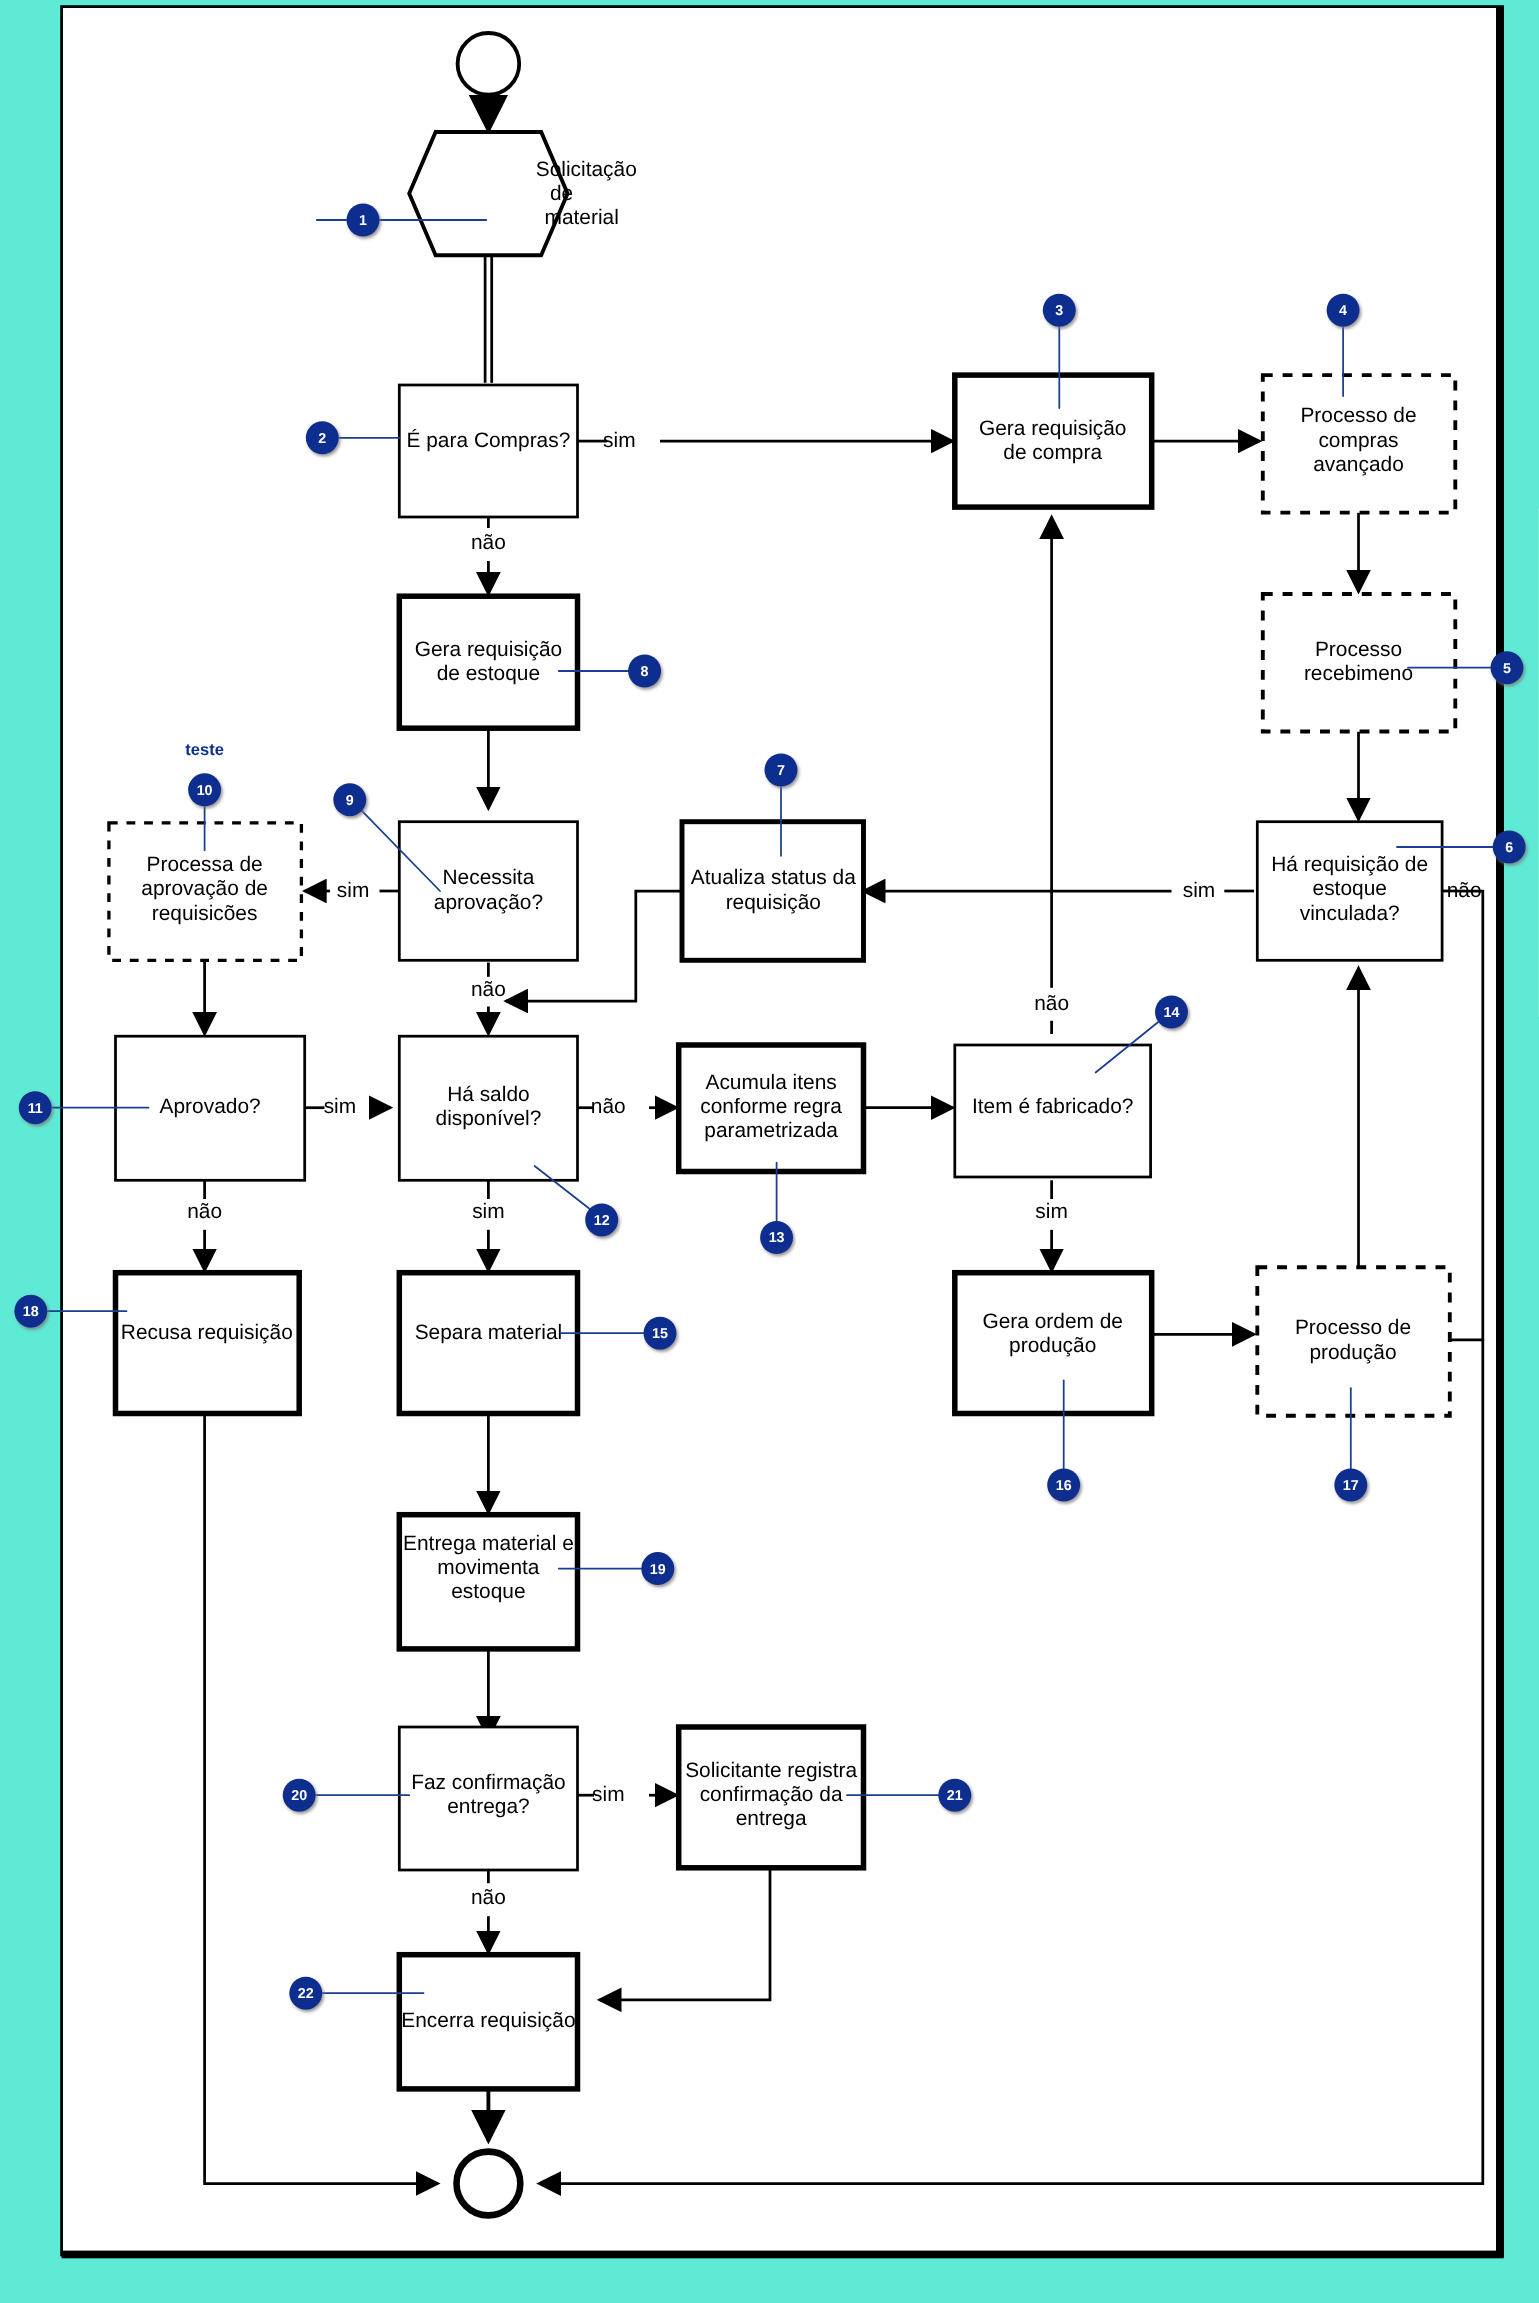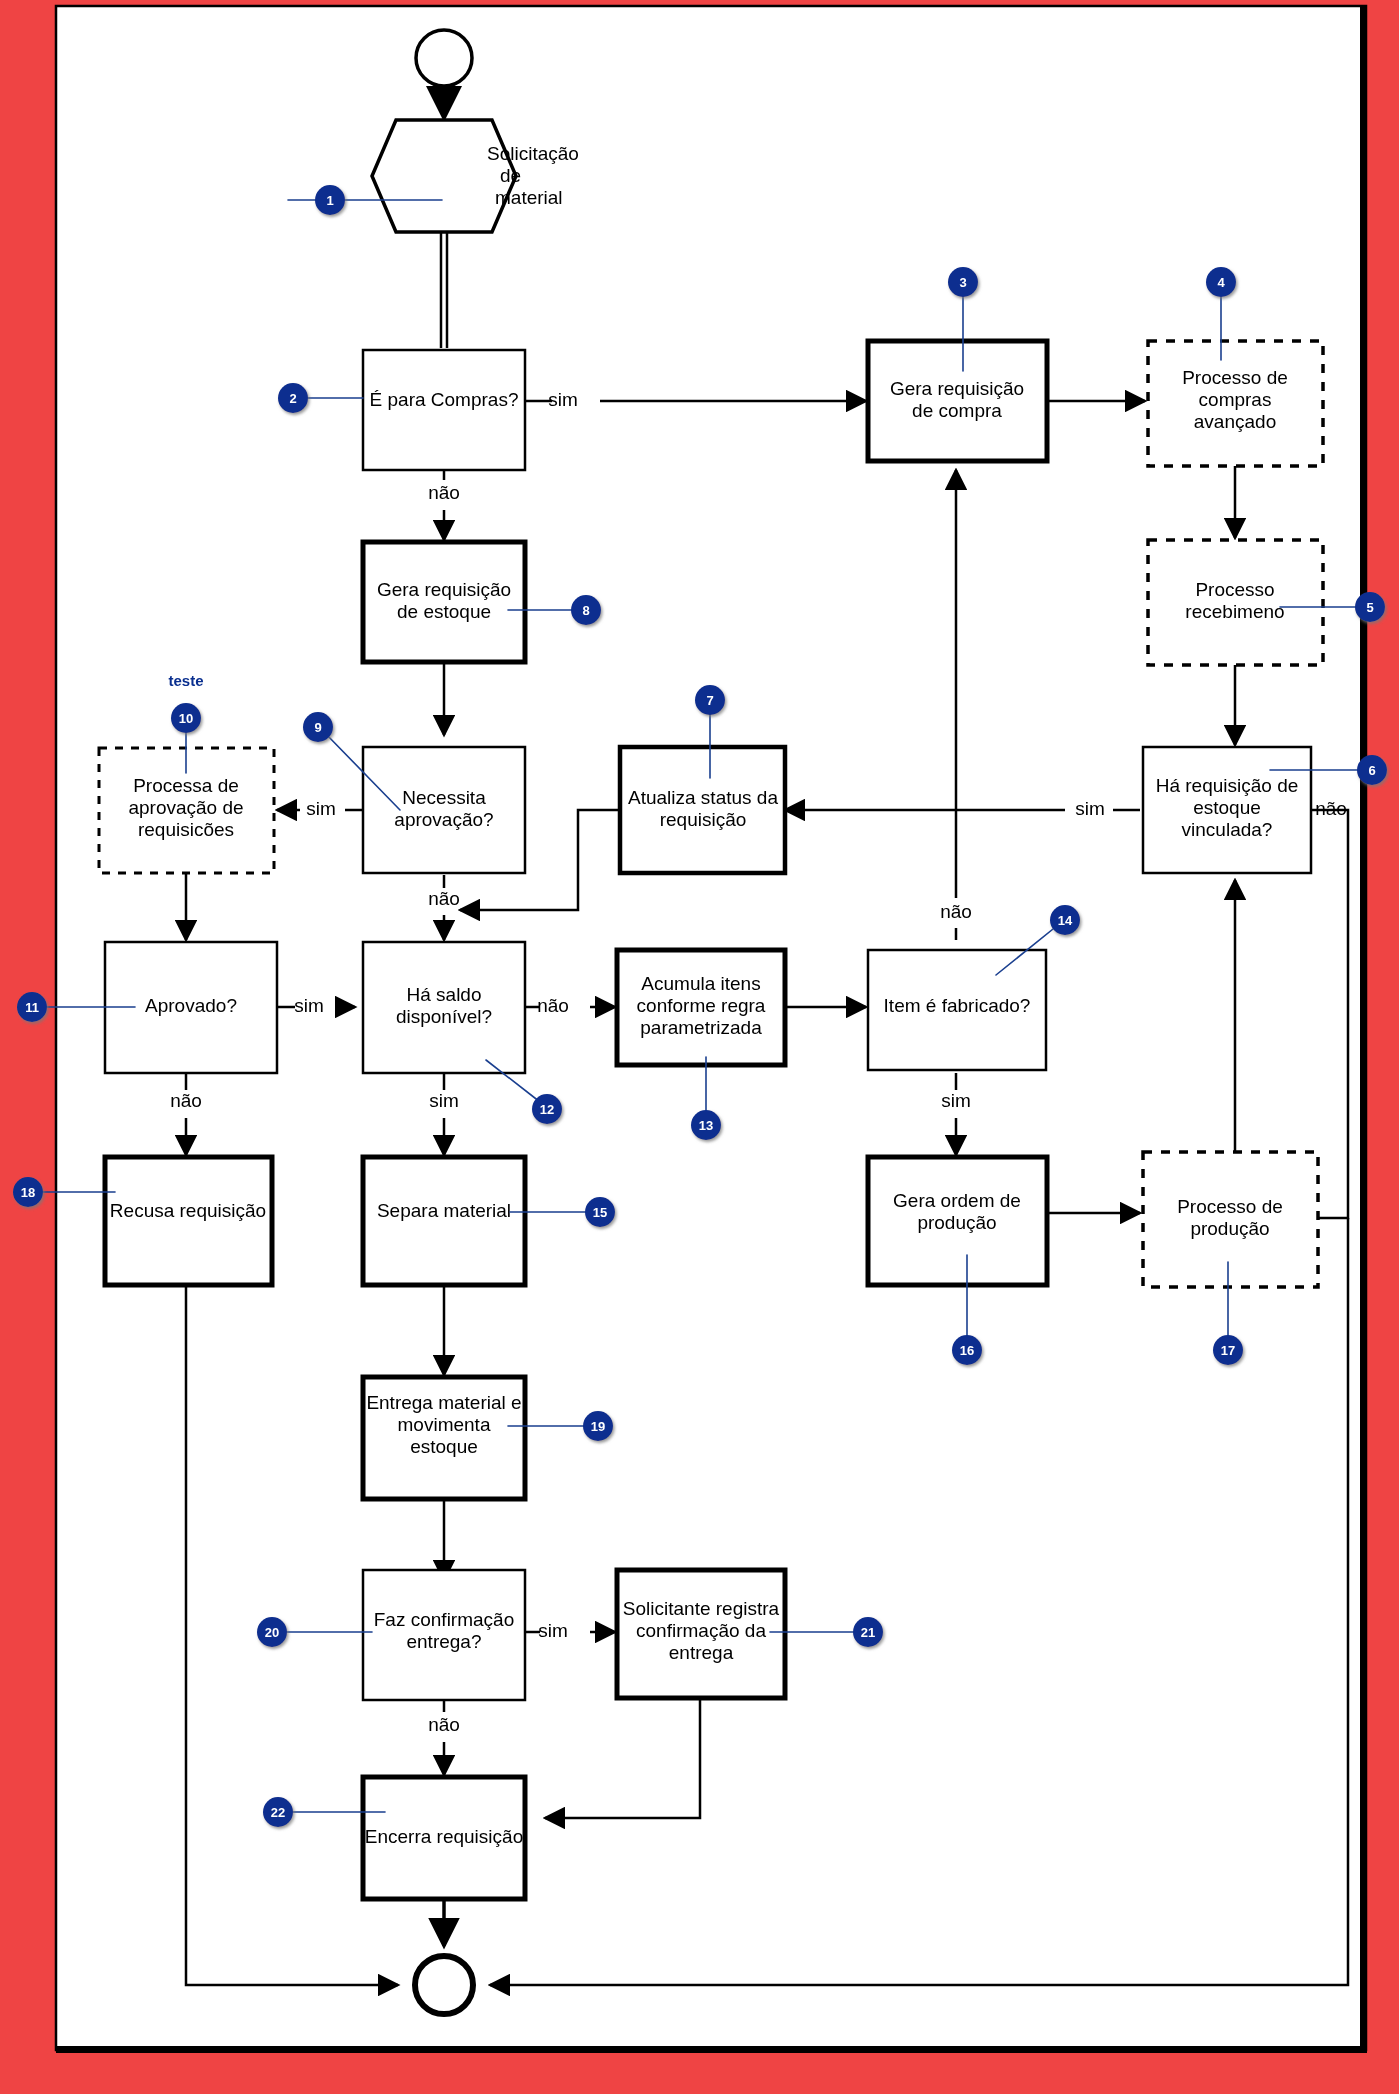--- a/index.html
+++ b/index.html
@@ -7,21 +7,21 @@
     padding: 0;
     background: #ffffff;
   }
   body {
     font-family: "Liberation Sans", sans-serif;
   }
   #page {
     position: relative;
     width: 1399px;
     height: 2094px;
-    background: #ef4444;
+    background: #5eead4;
     overflow: hidden;
   }
   svg.diagram {
     display: block;
     width: 1399px;
     height: 2094px;
   }
   .shape-text {
     font-family: "Liberation Sans", sans-serif;
     font-size: 19px;

